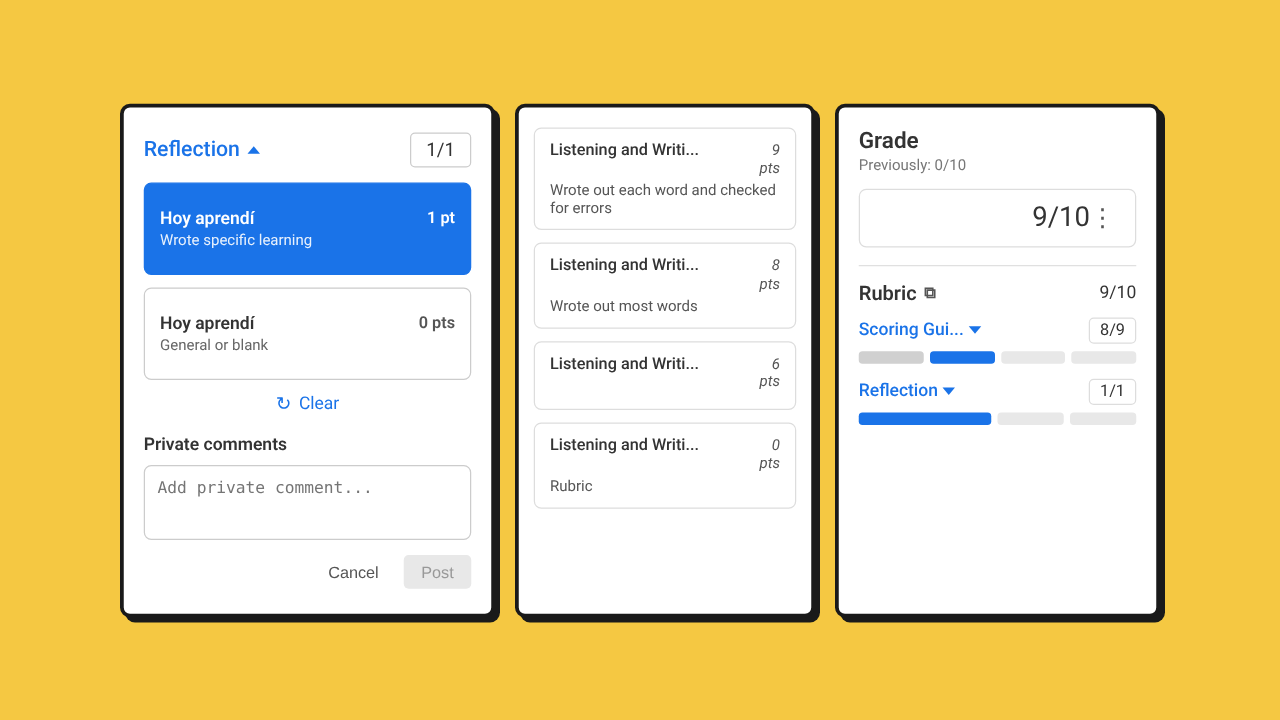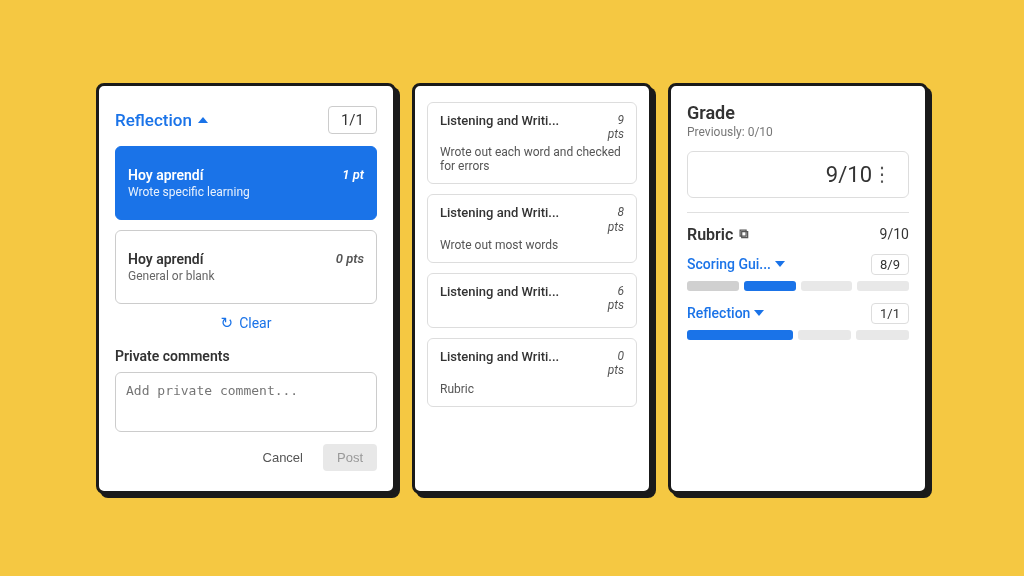--- a/index.html
+++ b/index.html
@@ -80,21 +80,20 @@
       font-weight: 600;
       color: #fff;
     }
     .rubric-item-title.dark {
       color: #333;
     }
     .rubric-item-pts {
       font-size: 13px;
       font-weight: 600;
       color: #fff;
-      font-style: italic;
     }
     .rubric-item-pts.dark {
       color: #555;
     }
     .rubric-item-desc {
       font-size: 12px;
       color: rgba(255,255,255,0.9);
     }
     .rubric-item-desc.dark {
       color: #666;

